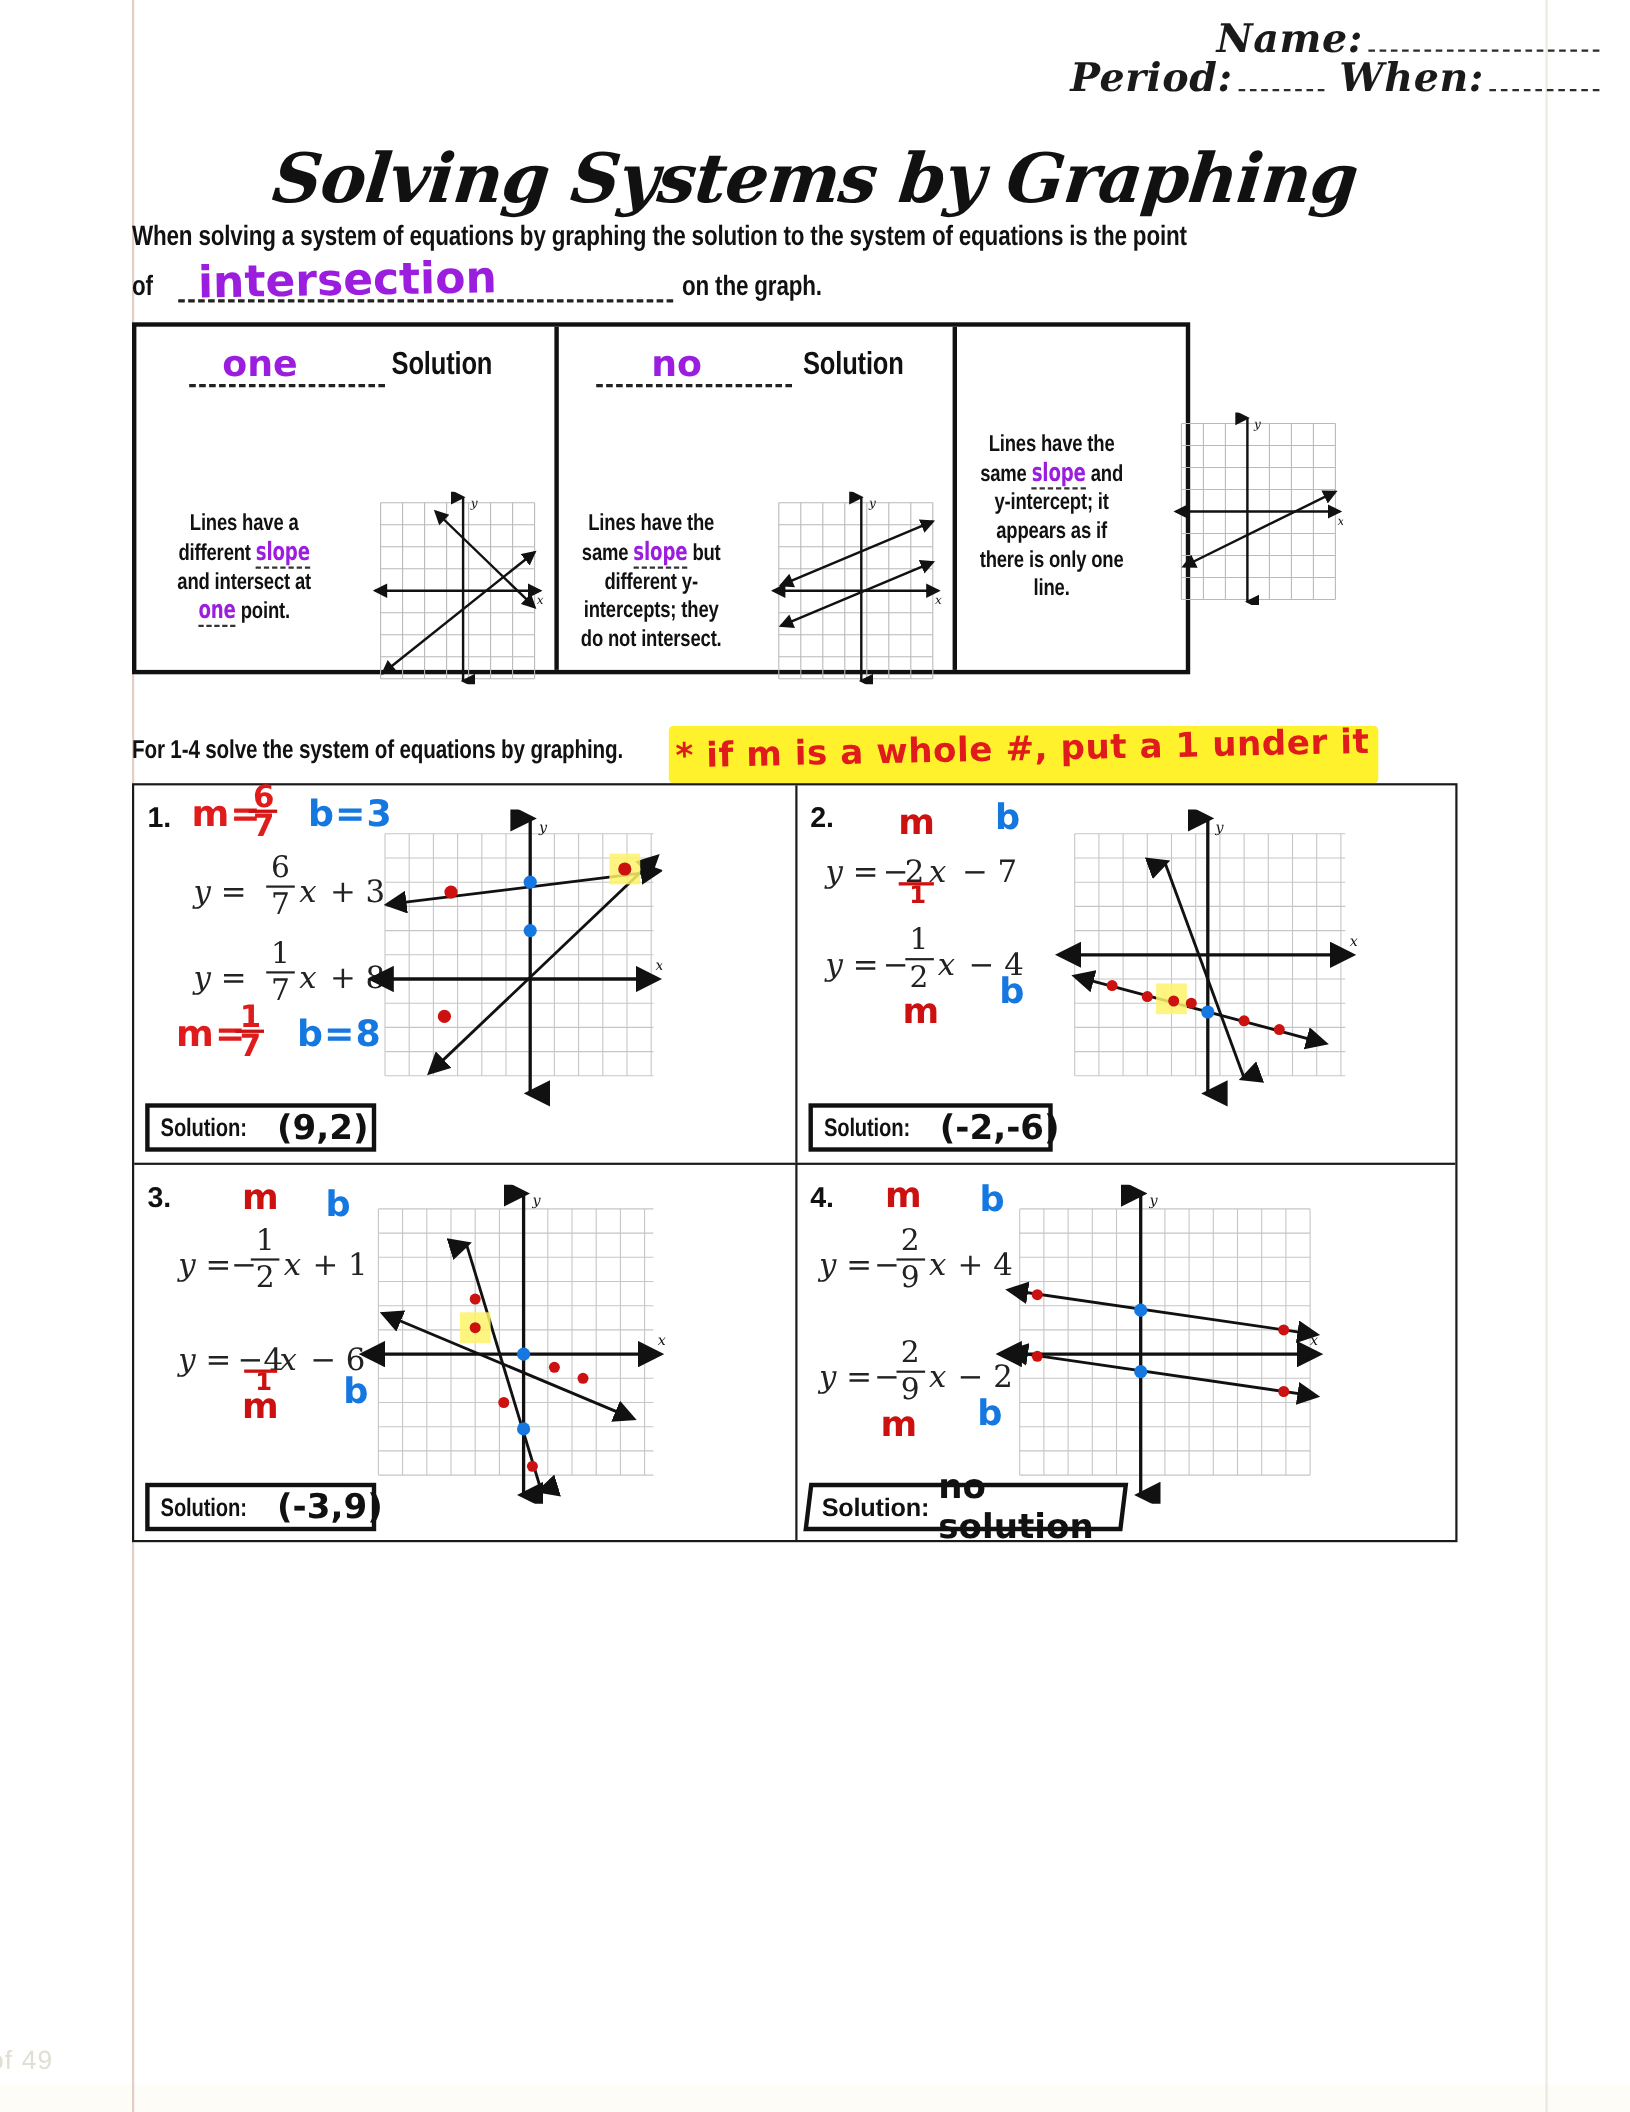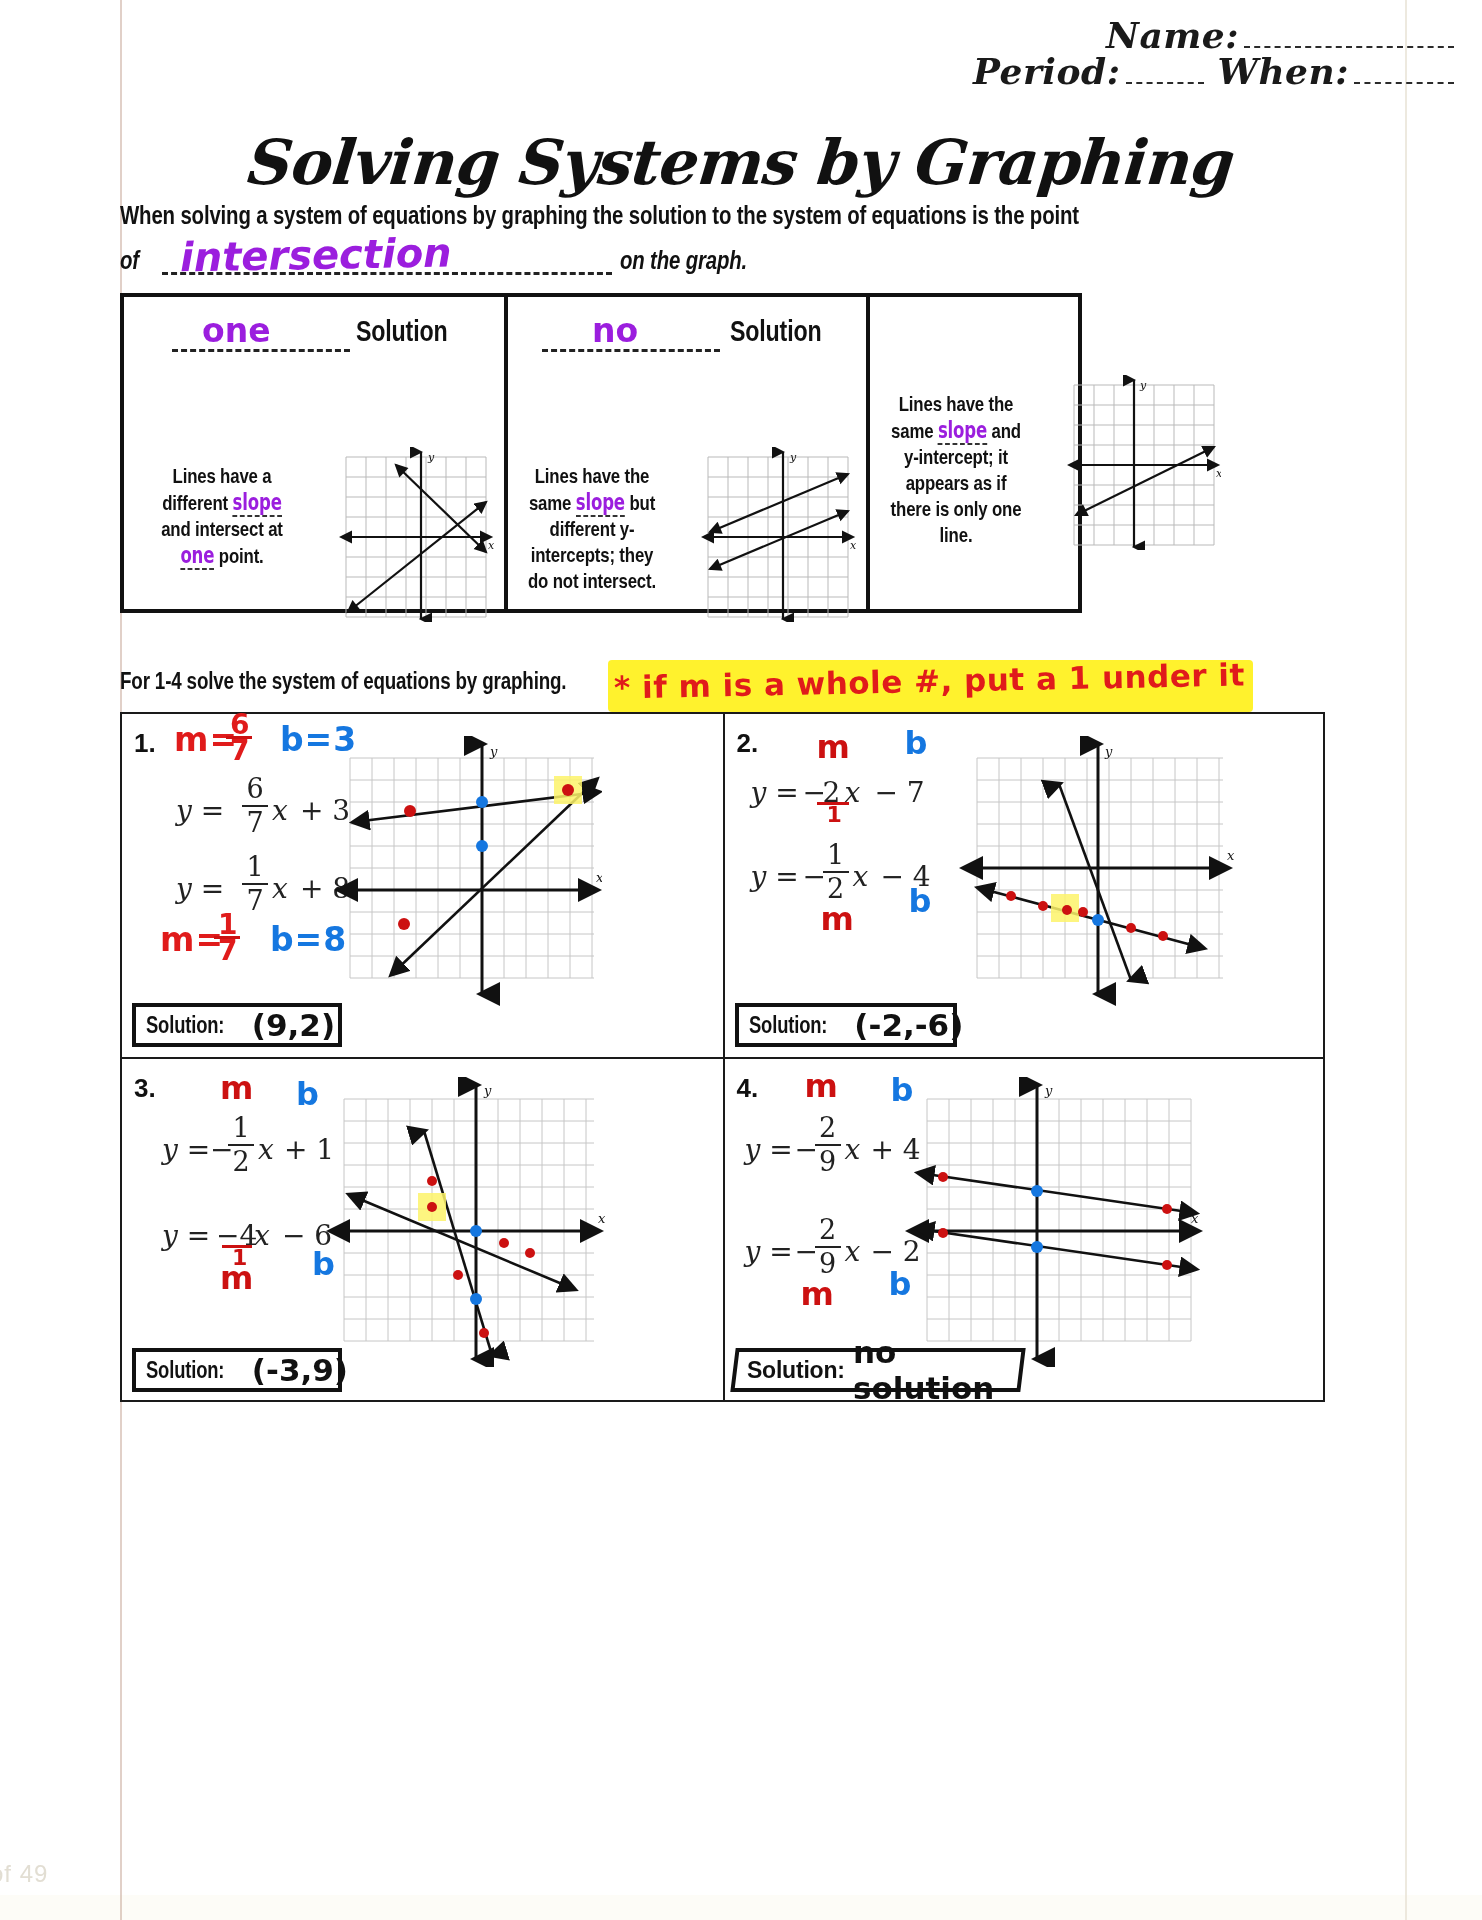--- a/index.html
+++ b/index.html
@@ -44,21 +44,21 @@
   #title{
     position:absolute;left:0;right:0;top:126px;text-align:center;
     font-family:"DejaVu Serif",serif;font-style:italic;font-weight:bold;
     font-size:62px;color:#111;letter-spacing:-1px;
     transform:skewX(-6deg);
   }
 
   
   #intro{position:absolute;left:120px;top:200px;width:1000px;}
   #intro .line1{font-size:25.5px;line-height:30px;color:#111;}
-  #intro .line2{position:relative;margin-top:8px;height:40px;font-style:italic;}
+  #intro .line2{position:relative;margin-top:8px;height:40px;}
   .of-word{position:absolute;left:0;top:8px;font-size:25.5px;color:#111;}
   .blank-long{
     position:absolute;left:42px;top:34px;width:450px;height:0;
     border-bottom:3px dashed #222;
   }
   .ink-answer{
     position:absolute;font-family:"DejaVu Sans",sans-serif;font-weight:bold;
     color:#9b1ede;letter-spacing:0px;
   }
   #intro .ans-intersection{left:60px;top:-6px;font-size:40px;transform:rotate(-1deg);}

